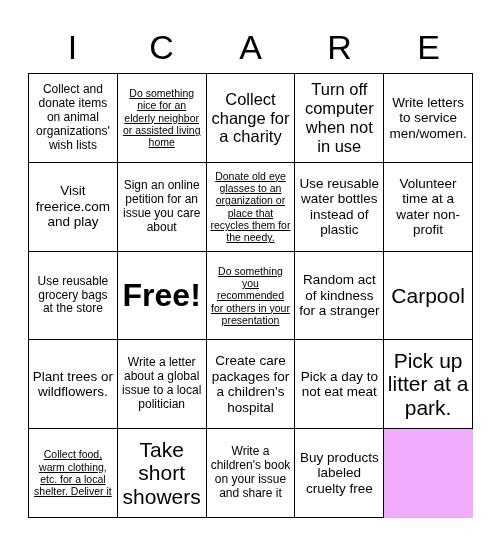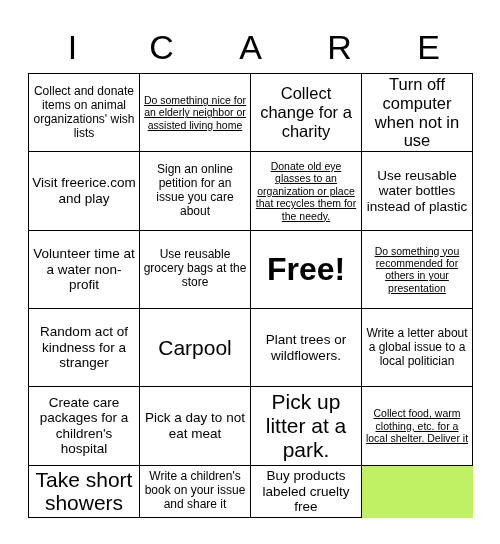--- a/index.html
+++ b/index.html
@@ -38,26 +38,26 @@
     letter-spacing: 0px;
     color: #000000;
   }
   #bingo-grid {
     position: absolute;
     left: 28px;
     top: 73px;
     width: 445px;
     height: 445px;
     display: grid;
-    grid-template-columns: repeat(4, 1fr);
+    grid-template-columns: repeat(5, 1fr);
     grid-template-rows: repeat(5, 1fr);
     border-top: 1px solid #000;
     border-left: 1px solid #000;
     box-sizing: border-box;
-    background: #bef264;
+    background: #f0abfc;
   }
   .bingo-cell {
     border-right: 1px solid #000;
     border-bottom: 1px solid #000;
     box-sizing: border-box;
     display: flex;
     align-items: center;
     justify-content: center;
     text-align: center;
     padding: 2px 3px;
@@ -98,20 +98,23 @@
         <span class="cell-text">Collect and donate items on animal organizations' wish lists</span>
       </div>
       <div class="bingo-cell fs-xs">
         <span class="cell-text">Do something nice for an elderly neighbor or assisted living home</span>
       </div>
       <div class="bingo-cell fs-lg">
         <span class="cell-text">Collect change for a charity</span>
       </div>
       <div class="bingo-cell fs-lg">
         <span class="cell-text">Turn off computer when not in use</span>
+      </div>
+      <div class="bingo-cell fs-md">
+        <span class="cell-text">Write letters to service men/women.</span>
       </div>
       <div class="bingo-cell fs-md">
         <span class="cell-text">Visit freerice.com and play</span>
       </div>
       <div class="bingo-cell fs-sm">
         <span class="cell-text">Sign an online petition for an issue you care about</span>
       </div>
       <div class="bingo-cell fs-xs">
         <span class="cell-text">Donate old eye glasses to an organization or place that recycles them for the needy.</span>
       </div>

